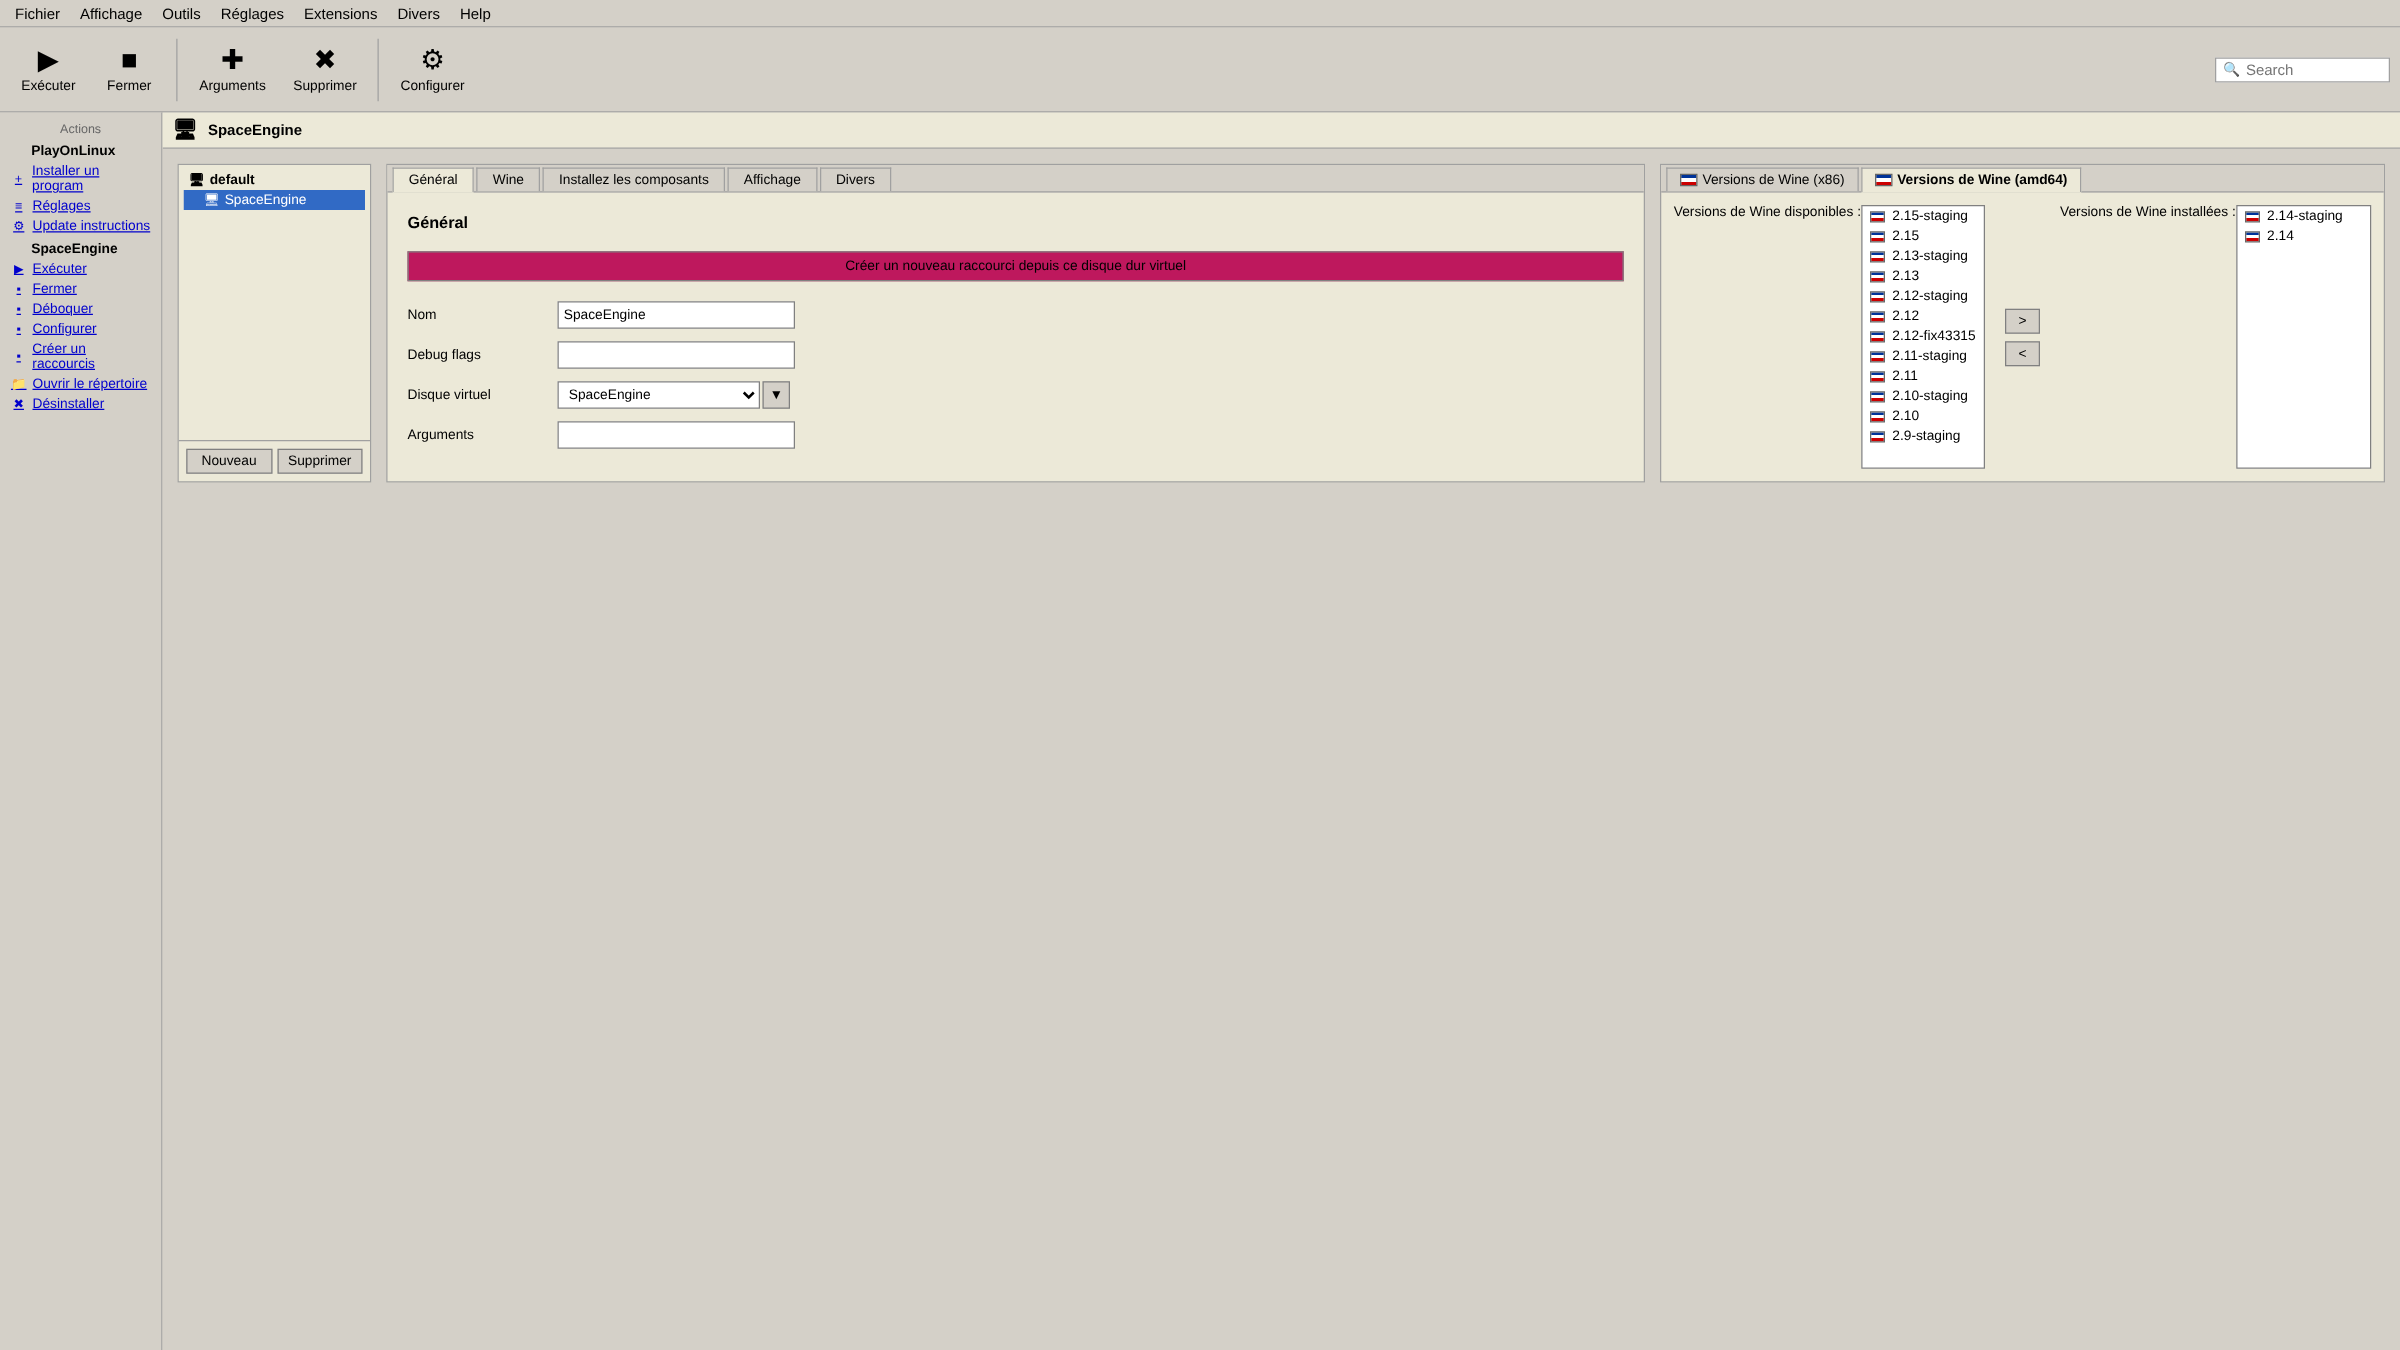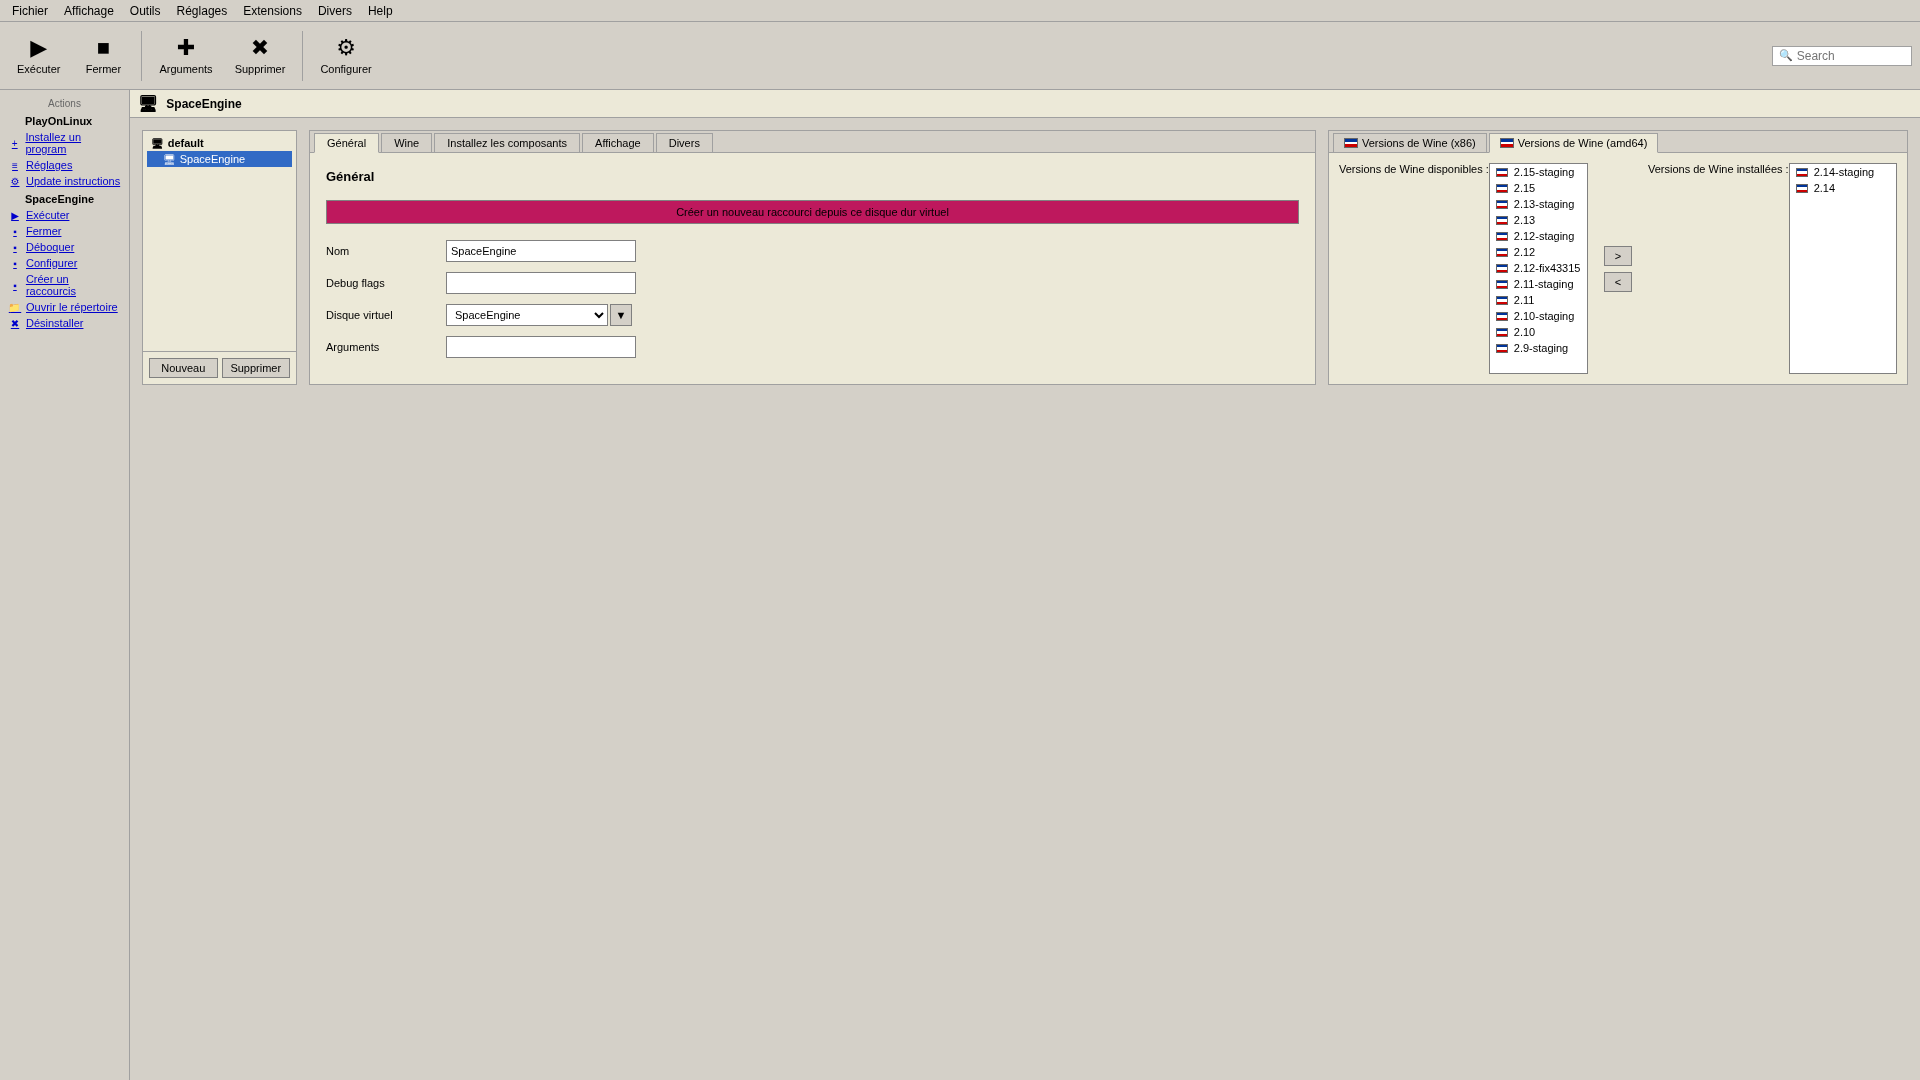--- a/index.html
+++ b/index.html
@@ -63,21 +63,21 @@
     .form-label { width: 120px; font-size: 11px; flex-shrink: 0; }
     .form-input { border: 1px solid #808080; background: white; padding: 2px 4px; font-size: 11px; height: 22px; width: 190px; outline: none; }
     .form-input-group { display: flex; align-items: center; gap: 2px; }
     .form-select { border: 1px solid #808080; background: white; padding: 2px 4px; font-size: 11px; height: 22px; width: 162px; outline: none; }
     .form-browse-btn { width: 22px; height: 22px; background: #d4d0c8; border: 1px solid #808080; cursor: pointer; display: flex; align-items: center; justify-content: center; font-size: 11px; }
 
     
     .wine-panel { width: 580px; background: #ece9d8; border: 1px solid #a0a0a0; display: flex; flex-direction: column; }
     .wine-panel-tabs { display: flex; border-bottom: 1px solid #a0a0a0; background: #d4d0c8; padding-top: 2px; padding-left: 4px; gap: 2px; }
     .wine-panel-tab { padding: 3px 10px; font-size: 11px; cursor: pointer; border: 1px solid #a0a0a0; border-bottom: none; background: #d4d0c8; display: flex; align-items: center; gap: 4px; }
-    .wine-panel-tab.active { background: #ece9d8; border-bottom: 1px solid #ece9d8; margin-bottom: -1px; z-index: 1; }
+    .wine-panel-tab.active { background: #ece9d8; border-bottom: 1px solid #ece9d8; margin-bottom: -1px; z-index: 1; font-weight: bold; }
     .wine-panel-content { display: flex; flex: 1; padding: 10px; gap: 10px; }
     .wine-versions-section { flex: 1; display: flex; flex-direction: row; }
     .wine-versions-label { font-size: 11px; margin-bottom: 6px; }
     .wine-list { border: 1px solid #808080; background: white; flex: 1; overflow-y: auto; min-height: 200px; }
     .wine-list-item { display: flex; align-items: center; gap: 6px; padding: 2px 6px; font-size: 11px; cursor: pointer; }
     .wine-transfer-btns { display: flex; flex-direction: column; justify-content: center; gap: 6px; padding: 0 6px; }
     .wine-transfer-btn { width: 28px; padding: 3px 4px; font-size: 11px; background: #d4d0c8; border: 1px solid #808080; cursor: pointer; text-align: center; }
     .wine-hscroll { height: 12px; border-top: 1px solid #a0a0a0; display: flex; align-items: center; background: #d4d0c8; }
   </style>
 </head>
@@ -122,21 +122,21 @@
   </div>
 </div>
 
 <div class="main-layout">
 
   <div class="sidebar">
     <div class="sidebar-section-label">Actions</div>
     <div class="sidebar-group-label">PlayOnLinux</div>
     <div class="sidebar-item">
       <span class="si-icon">+</span>
-      <span>Installez un program</span>
+      <span>Installer un program</span>
     </div>
     <div class="sidebar-item">
       <span class="si-icon">≡</span>
       <span>Réglages</span>
     </div>
     <div class="sidebar-item">
       <span class="si-icon">⚙</span>
       <span>Update instructions</span>
     </div>
 

